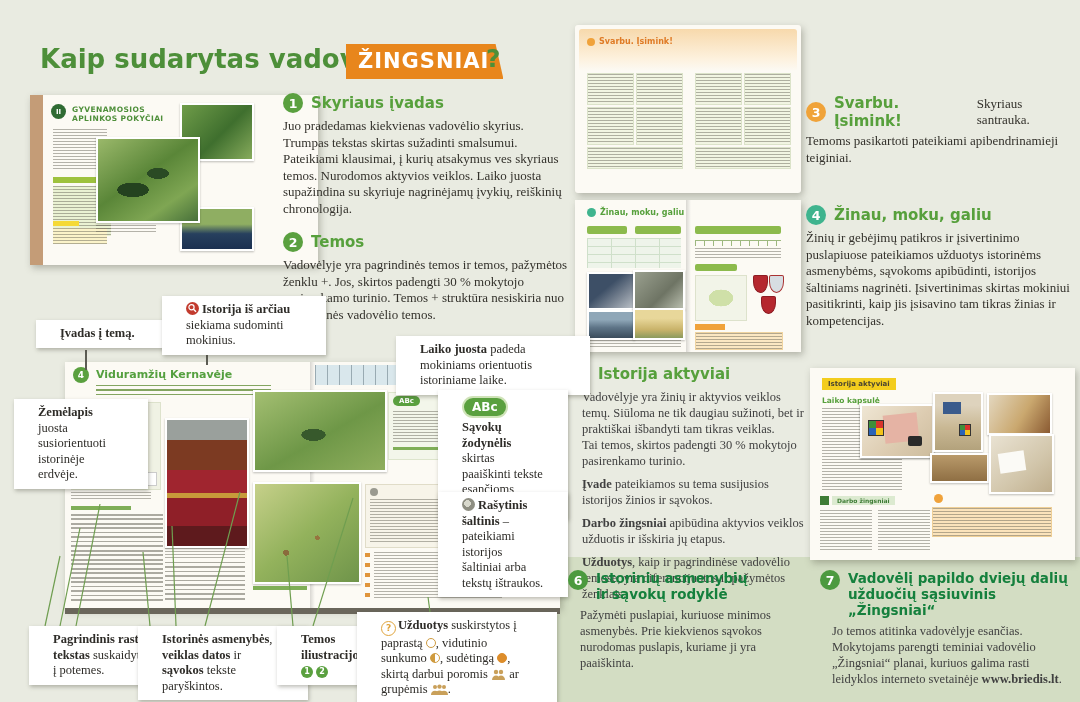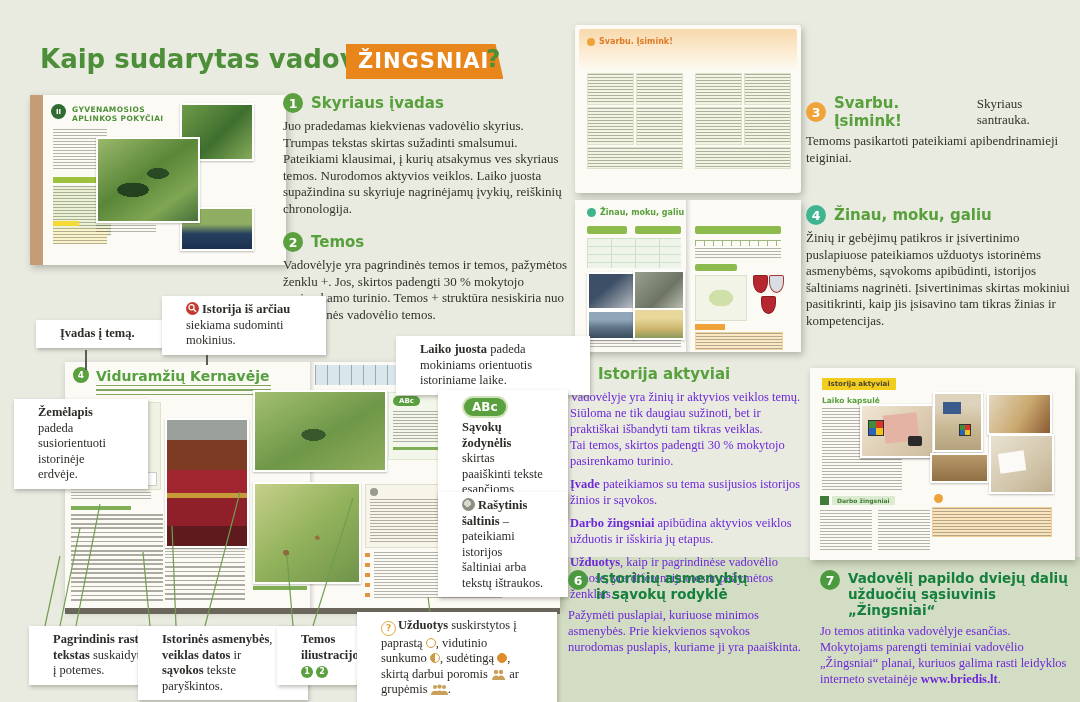--- a/index.html
+++ b/index.html
@@ -9,21 +9,21 @@
   .sans{font-family:"DejaVu Sans",sans-serif}
   
   .num{width:20px;height:20px;border-radius:50%;color:#fff;flex:0 0 auto;
        font:bold 12.5px "DejaVu Sans",sans-serif;display:flex;align-items:center;justify-content:center}
   .c-green{background:#5aa03f}.c-orange{background:#f0a339}.c-teal{background:#3fb48e}
   .c-yellow{background:#f2c31b}.c-dgreen{background:#4c9a3f}
   .sec-h{font:bold 15px "DejaVu Sans",sans-serif;color:#57a03c}
   .sec-h2{font:bold 13.5px/16px "DejaVu Sans",sans-serif;color:#15803d}
   .sec-head{display:flex;align-items:center;gap:8px;margin:0 0 5px 0}
   .body-txt{font:13px/16.5px "Liberation Serif",serif;color:#33312b;margin:0 0 7px 0}
-  .body-sm{font:12.5px/16px "Liberation Serif",serif;color:#6d28d9;margin:0 0 7px 0}
+  .body-sm{font:12.5px/16px "Liberation Serif",serif;color:#404040;margin:0 0 7px 12px}
   
   .callout{position:absolute;background:#fff;box-shadow:1px 2px 4px rgba(70,70,55,.35);
            padding:6px 24px;font:12.5px/15.5px "Liberation Serif",serif;color:#2e2c28}
   .callout b{font-weight:bold}
   
   .page{position:absolute;background:#fcfaf4;box-shadow:2px 3px 7px rgba(75,75,60,.35)}
   .stripes{background-image:repeating-linear-gradient(to bottom,rgba(92,90,78,.5) 0 1.5px,transparent 1.5px 4.5px)}
   .stripes-sm{background-image:repeating-linear-gradient(to bottom,rgba(92,90,78,.45) 0 1px,transparent 1px 3px)}
   .stripes-green{background-image:repeating-linear-gradient(to bottom,rgba(110,150,70,.85) 0 1.5px,transparent 1.5px 4.5px)}
   .wb{border:2px solid #fff;box-shadow:0 1px 2px rgba(0,0,0,.25)}
@@ -58,21 +58,21 @@
 <div id="canvas">
 
   <div class="abs" style="left:535px;top:557px;width:545px;height:145px;background:#d3ddc3"></div>
 
   <div class="abs sans" style="left:40px;top:44px;font-weight:bold;font-size:26px;color:#4d8f39">Kaip sudarytas vadovėlis</div>
   <div class="abs sans" style="left:346px;top:44px;background:#e8861c;color:#fff;font-weight:bold;font-size:21px;
               letter-spacing:1px;padding:5px 14px 6px 12px;
               clip-path:polygon(0 0,95% 0,100% 100%,0 100%)">ŽINGSNIAI</div>
   <div class="abs sans" style="left:486px;top:44px;font-weight:bold;font-size:25px;color:#4d8f39">?</div>
 
-  <div class="page" style="left:30px;top:95px;width:256px;height:170px">
+  <div class="page" style="left:30px;top:95px;width:288px;height:170px">
     <div class="abs" style="left:0;top:0;width:13px;height:170px;background:#c49c77"></div>
     <div class="abs" style="left:21px;top:9px;width:15px;height:15px;border-radius:50%;background:#2f6b33;color:#fff;
                 font:bold 7px 'DejaVu Sans',sans-serif;display:flex;align-items:center;justify-content:center">II</div>
     <div class="abs sans" style="left:42px;top:10px;font-weight:bold;font-size:7.5px;line-height:9px;color:#4e8f3a;letter-spacing:.4px">
       <div>GYVENAMOSIOS</div>
       <div>APLINKOS POKYČIAI</div>
     </div>
     <div class="abs stripes-sm" style="left:23px;top:34px;width:54px;height:42px"></div>
     <div class="abs" style="left:23px;top:82px;width:48px;height:6px;background:#9ec23e"></div>
     <div class="abs stripes-sm" style="left:23px;top:91px;width:54px;height:46px;background-color:#eaf2d3;padding:2px"></div>
@@ -163,21 +163,21 @@
       <span class="num c-teal">4</span>
       <span class="sec-h">Žinau, moku, galiu</span>
     </div>
     <p class="body-txt">Žinių ir gebėjimų patikros ir įsivertinimo puslapiuose pateikiamos užduotys istorinėms asmenybėms, sąvokoms apibūdinti, istorijos šaltiniams nagrinėti. Įsivertinimas skirtas mokiniui pasitikrinti, kaip jis įsisavino tam tikras žinias ir kompetencijas.</p>
   </div>
 
   <div class="page" style="left:65px;top:362px;width:495px;height:246px">
     <div class="fold" style="left:245px"></div>
     <div class="abs" style="left:8px;top:5px;width:16px;height:16px;border-radius:50%;background:#5aa03f;color:#fff;
                 font:bold 9px 'DejaVu Sans',sans-serif;display:flex;align-items:center;justify-content:center">4</div>
-    <div class="abs sans" style="left:31px;top:6px;font-weight:bold;font-size:14px;color:#55a03f">Viduramžių Kernavėje</div>
+    <div class="abs sans" style="left:31px;top:6px;font-weight:bold;font-size:11px;color:#55a03f">Viduramžių Kernavėje</div>
     <div class="abs stripes-green" style="left:31px;top:23px;width:175px;height:13px"></div>
     <div class="abs" style="left:6px;top:40px;width:88px;height:86px;background:
                 radial-gradient(ellipse 34px 26px at 48% 52%,#c2d59a 0 60%,transparent 61%),#f0f2e4;border:1px solid #dde2cc">
       <div class="abs" style="left:36px;top:14px;width:4px;height:11px;background:#1d3a6e;transform:rotate(18deg)"></div>
       <div class="abs" style="left:22px;top:46px;width:4px;height:9px;background:#1d3a6e;transform:rotate(10deg)"></div>
       <div class="abs" style="right:3px;bottom:3px;width:26px;height:12px;background:#fff;border:1px solid #ccc"></div>
     </div>
     <div class="abs stripes-sm" style="left:6px;top:130px;width:80px;height:8px"></div>
     <div class="abs" style="left:6px;top:144px;width:60px;height:4px;background:#7fae57"></div>
     <div class="abs stripes" style="left:6px;top:152px;width:92px;height:88px"></div>
@@ -282,21 +282,21 @@
       </svg>
     </span><b>Istorija iš arčiau</b><br>
     <span>siekiama sudominti mokinius.</span>
   </div>
 
   <div class="callout" style="left:396px;top:336px;width:146px">
     <b>Laiko juosta</b><span> padeda mokiniams orientuotis istoriniame laike.</span>
   </div>
 
   <div class="callout" style="left:14px;top:399px;width:86px">
-    <b>Žemėlapis</b><span> padeda susiorientuoti istorinėje erdvėje.</span>
+    <b>Žemėlapis</b><span> juosta susiorientuoti istorinėje erdvėje.</span>
   </div>
 
   <div class="callout" style="left:438px;top:390px;width:82px">
     <span class="abc-badge" style="margin:2px 0 4px 2px">ABc</span><br>
     <b>Sąvokų žodynėlis</b><span> skirtas paaiškinti tekste esančioms sąvokoms.</span>
   </div>
 
   <div class="callout" style="left:438px;top:492px;width:82px">
     <span style="display:inline-block;width:13px;height:13px;border-radius:50%;vertical-align:-2px;margin-right:3px;
                  background:radial-gradient(circle at 42% 42%,#d8d8cc 0 32%,#8e8e82 33%)"></span><b>Rašytinis šaltinis</b><span> – pateikiami istorijos šaltiniai arba tekstų ištraukos.</span>

